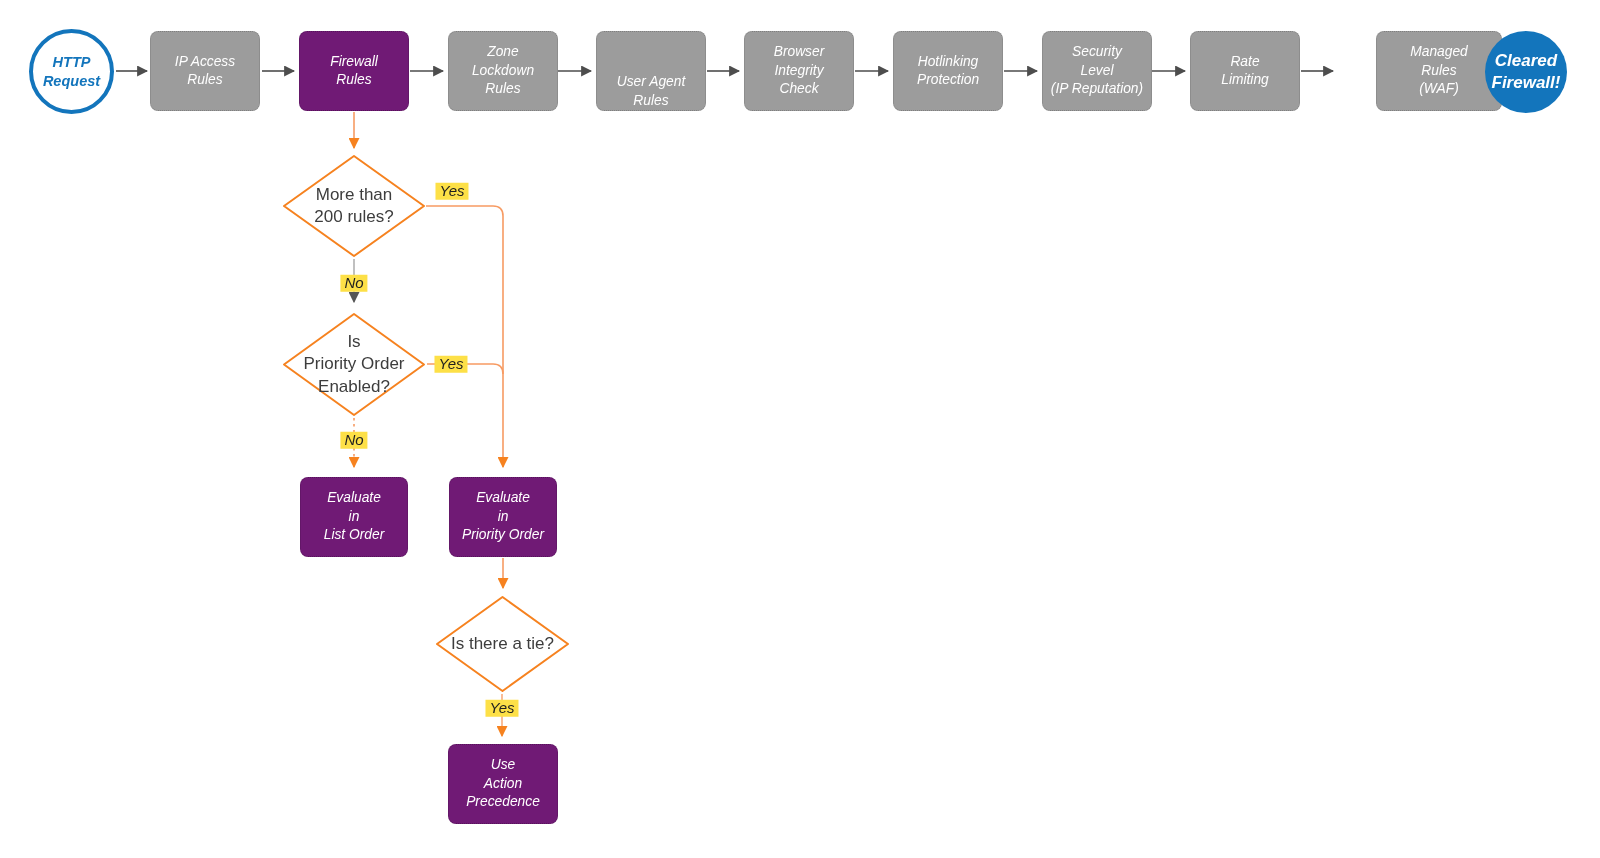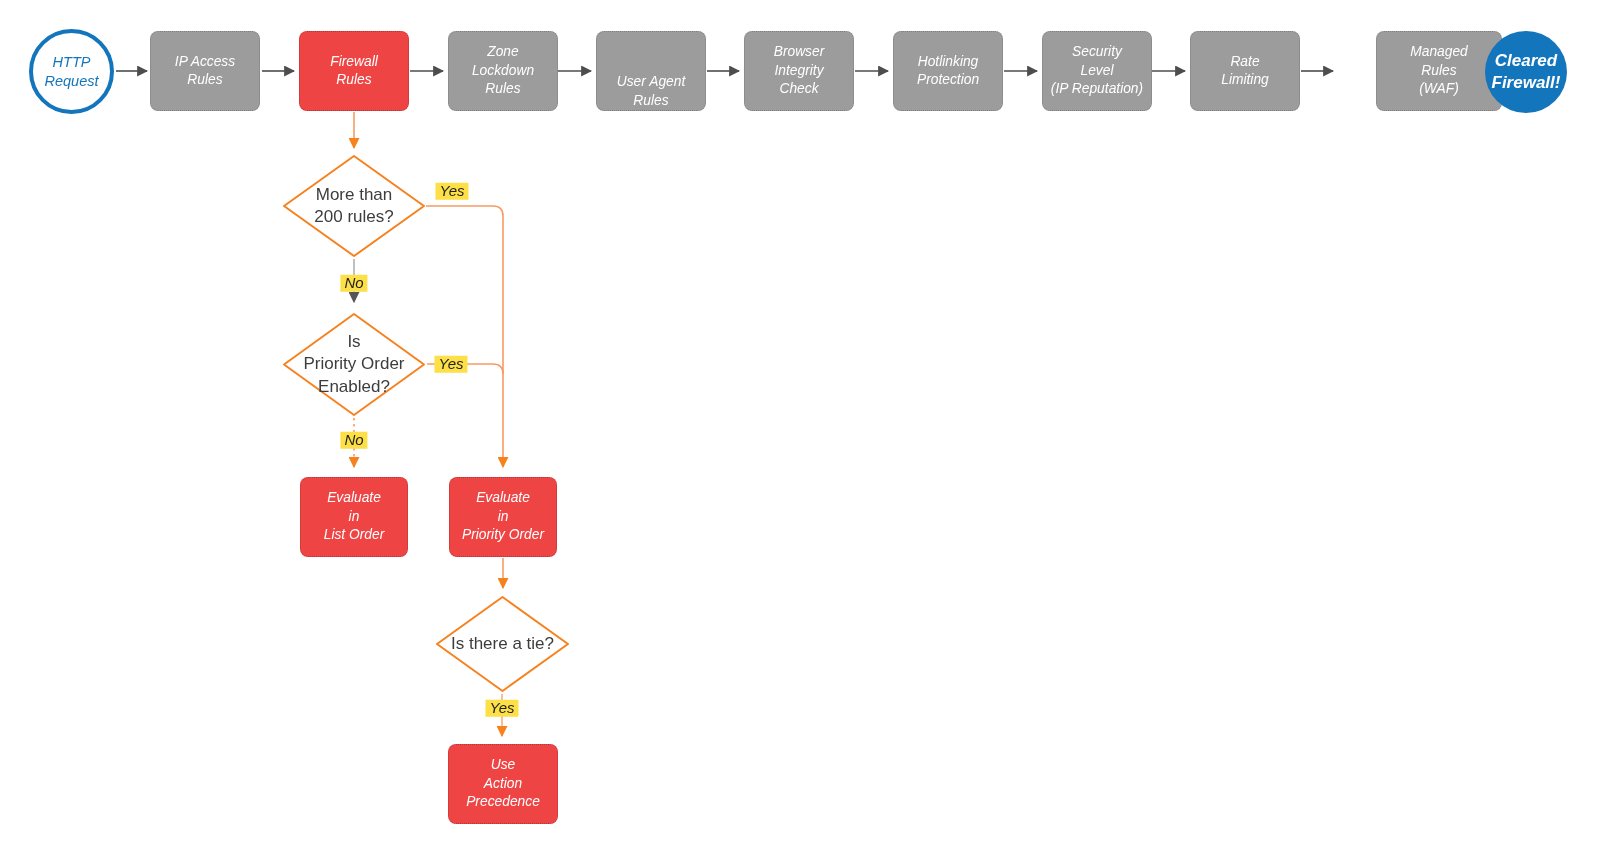--- a/index.html
+++ b/index.html
@@ -15,31 +15,31 @@
 
   .node { position: absolute; display: flex; align-items: center; justify-content: center; text-align: center; box-sizing: border-box; }
   .label { white-space: pre-line; }
 
   .circle { border-radius: 50%; }
   .circle.start {
     background: #ffffff;
     border: 4px solid #1375BC;
   }
   .circle.start .label {
-    color: #1375BC; font-weight: normal; font-style: italic; font-size: 14.5px; line-height: 1.3;
+    color: #1375BC; font-weight: bold; font-style: italic; font-size: 14.5px; line-height: 1.3;
   }
   .circle.end { background: #1375BC; }
   .circle.end .label {
     color: #ffffff; font-weight: bold; font-style: italic; font-size: 17px; line-height: 1.3;
   }
 
   .box { border-radius: 8px; }
   .box .label { color: #ffffff; font-style: italic; font-size: 13.8px; line-height: 1.33; }
   .box.gray { background: #9C9C9C; border: 1px dotted #7f7f7f; }
-  .box.orange { background: #ef4444; border: 1px dotted rgba(0,0,0,0.22); }
+  .box.orange { background: #701a75; border: 1px dotted rgba(0,0,0,0.22); }
 
   .diamond { position: absolute; }
   .diamond svg { position: absolute; left: 0; top: 0; }
   .diamond .label {
     position: absolute; inset: 0;
     display: flex; align-items: center; justify-content: center; text-align: center;
     color: #3D3D3D; font-size: 17px; line-height: 1.32;
   }
 
   .edge-label {

